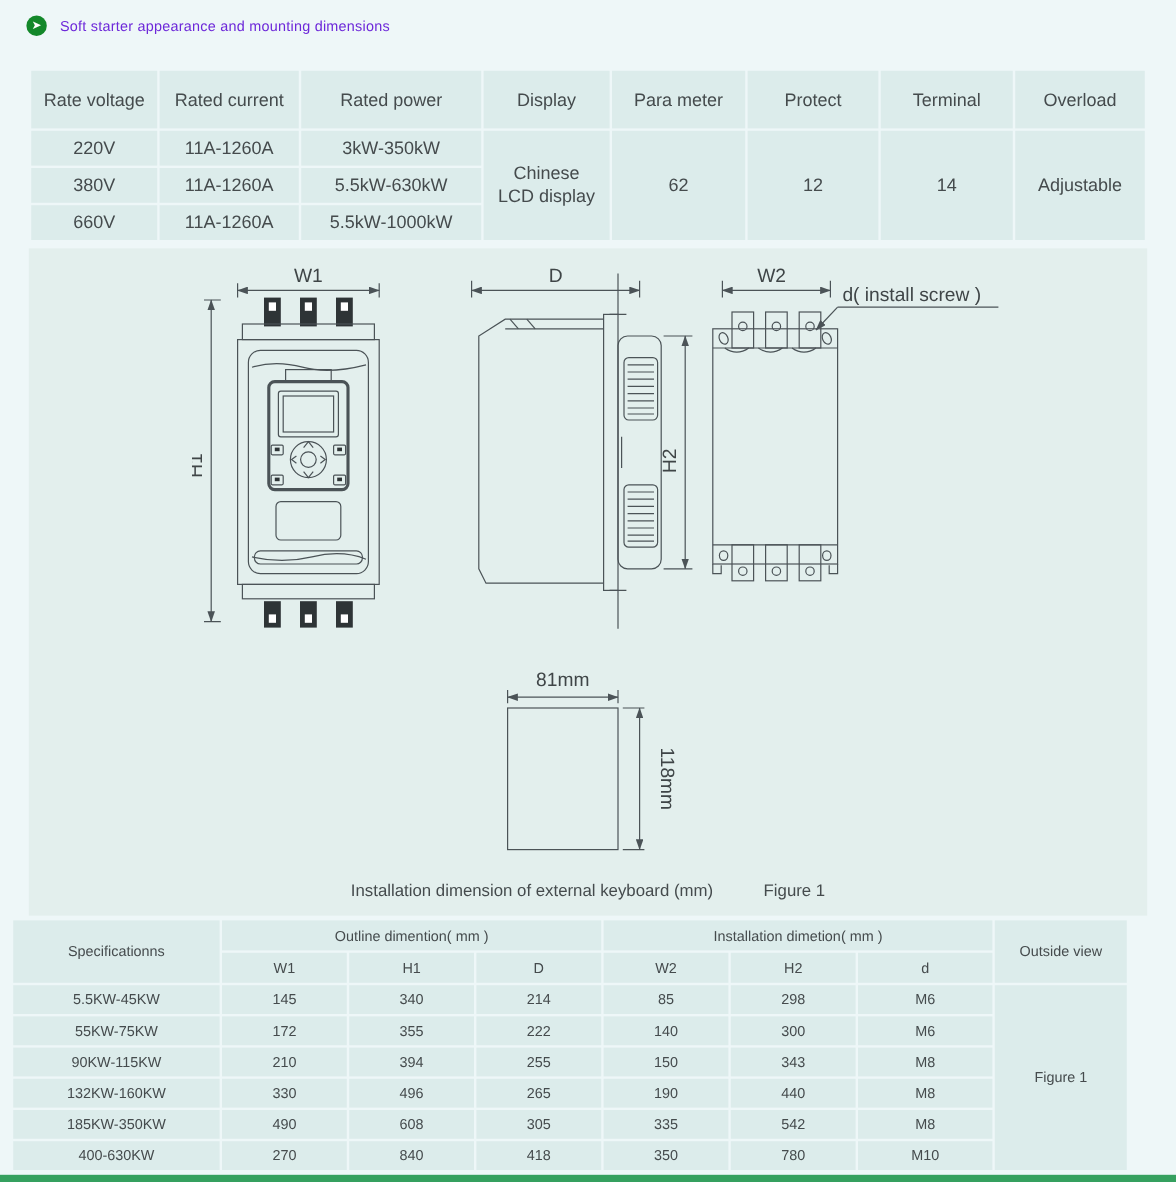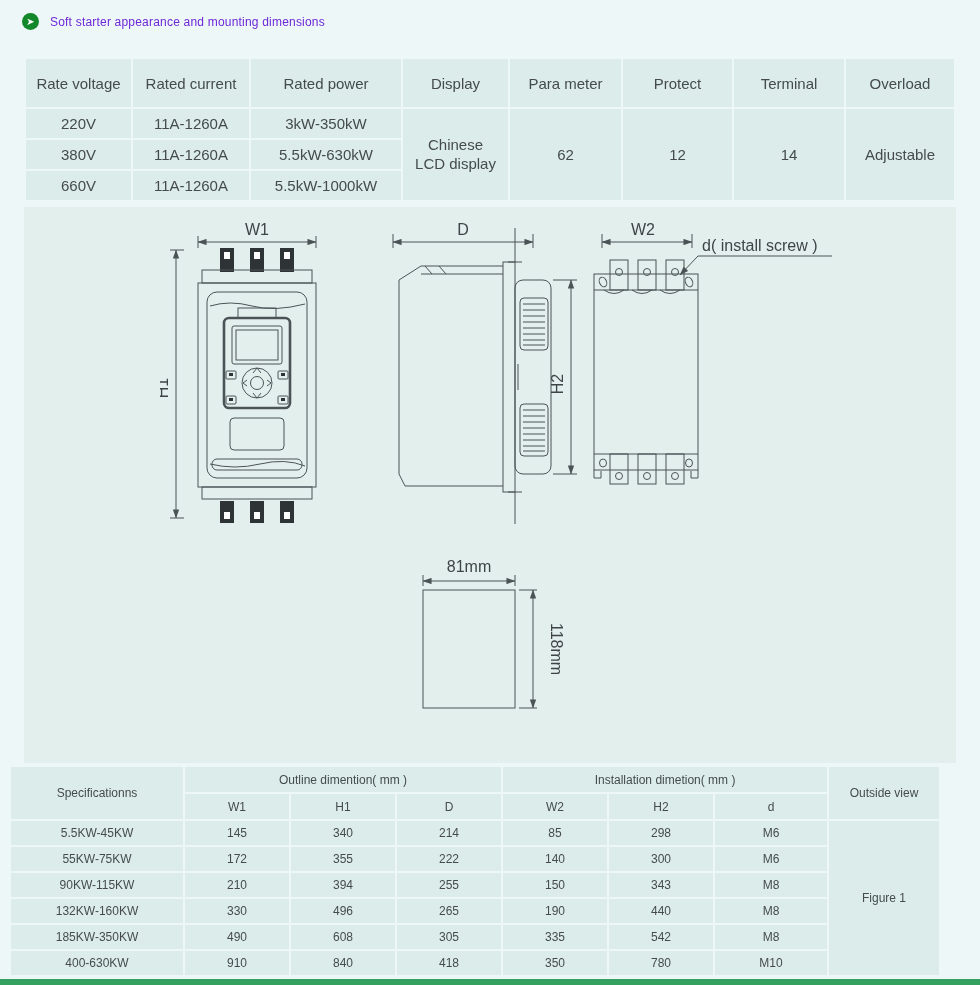--- a/index.html
+++ b/index.html
@@ -264,20 +264,24 @@
       <line x1="120" y1="23" x2="120" y2="34"></line>
     <line x1="28" y1="29" x2="120" y2="29" marker-start="url(#ar-k)" marker-end="url(#ar-k)"></line>
     <text x="74" y="20" text-anchor="middle">81mm</text>
 
     <line x1="124" y1="38" x2="142" y2="38"></line>
       <line x1="124" y1="156" x2="142" y2="156"></line>
     <line x1="138" y1="38" x2="138" y2="156" marker-start="url(#ar-k)" marker-end="url(#ar-k)"></line>
     <text transform="translate(156,97) rotate(90)" text-anchor="middle">118mm</text>
   </svg>
 
+  <div class="caption-row">
+    <span>Installation dimension of external keyboard (mm)</span>
+    <span>Figure 1</span>
+  </div>
 </div>
 
 <table class="tbl-bottom">
   <colgroup>
     <col style="width:172px">
       <col style="width:104px">
       <col style="width:104px">
       <col style="width:104px">
     <col style="width:104px">
       <col style="width:104px">
@@ -340,21 +344,21 @@
     <td>185KW-350KW</td>
     <td>490</td>
     <td>608</td>
     <td>305</td>
     <td>335</td>
     <td>542</td>
     <td>M8</td>
   </tr>
   <tr class="dr">
     <td>400-630KW</td>
-    <td>910</td>
+    <td>270</td>
     <td>840</td>
     <td>418</td>
     <td>350</td>
     <td>780</td>
     <td>M10</td>
   </tr>
 </tbody>
   </table>
 
 <div class="footer-bar"></div>

